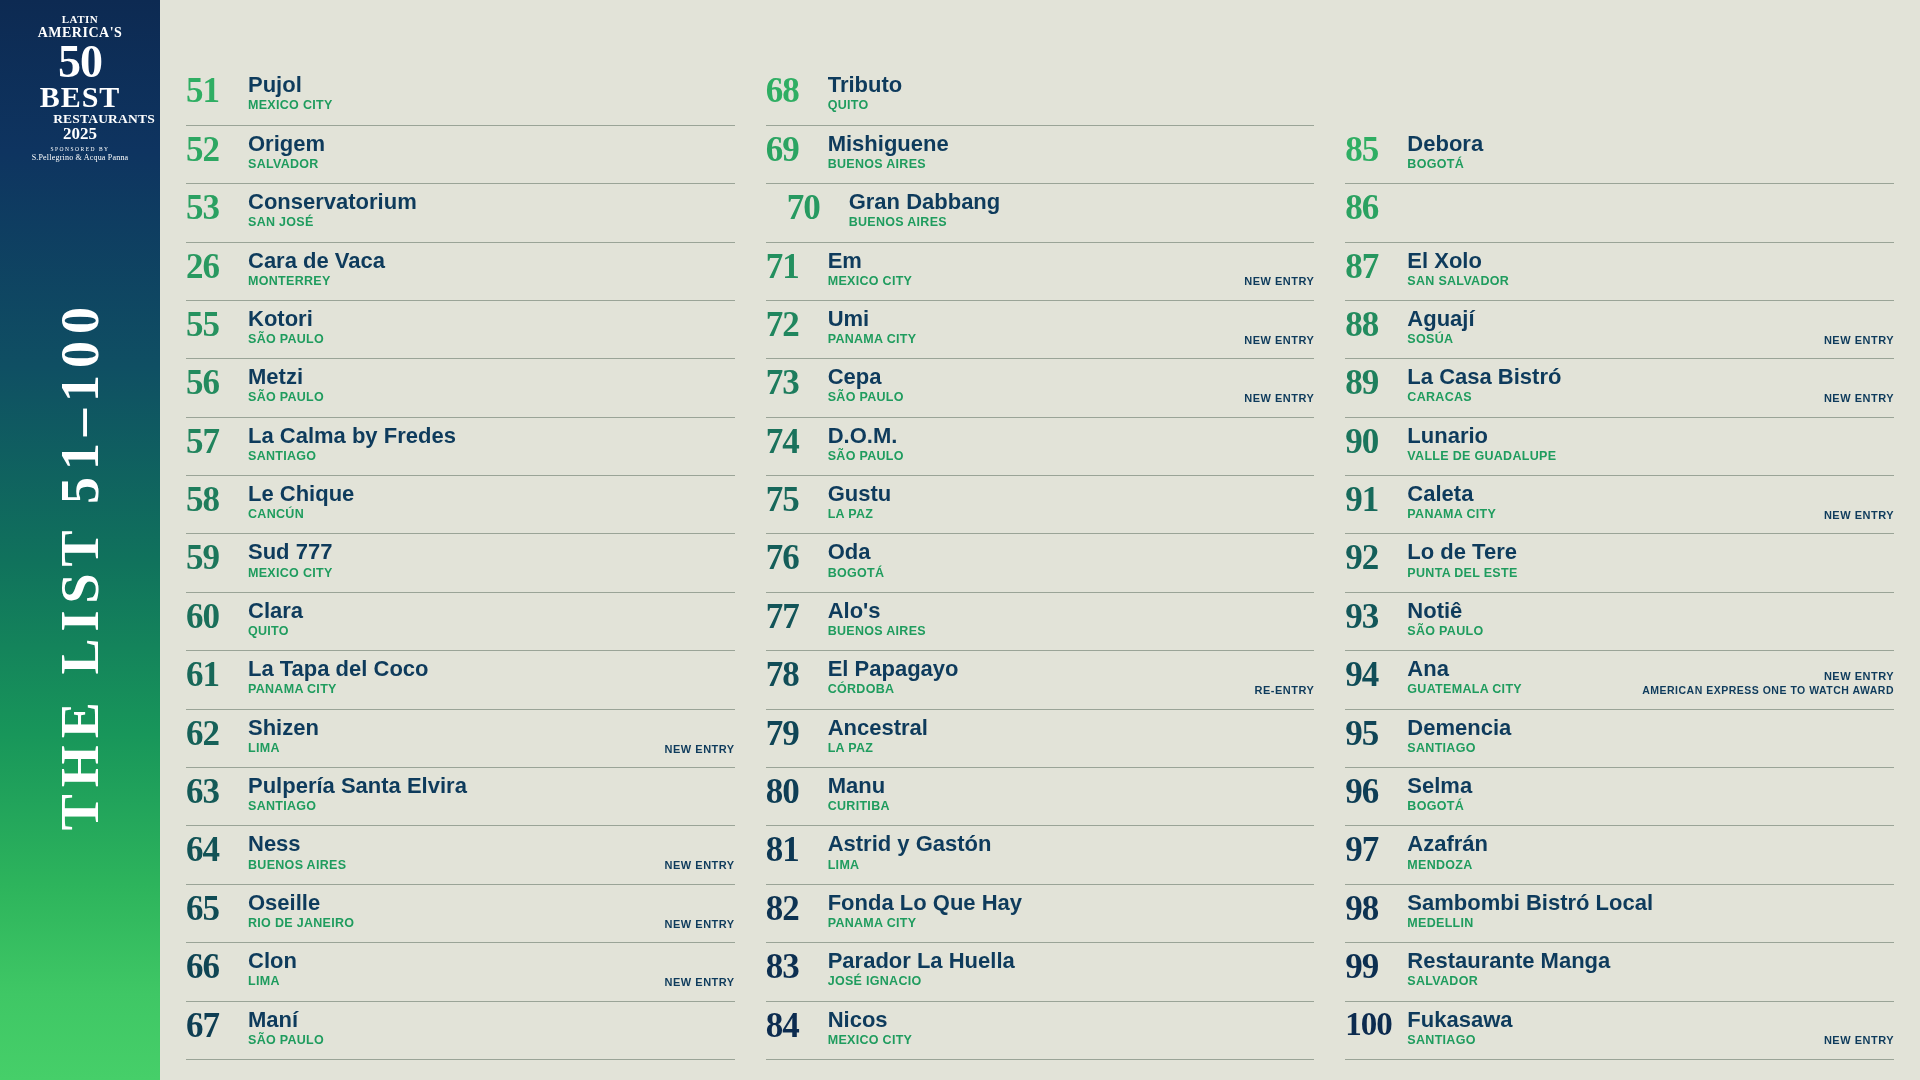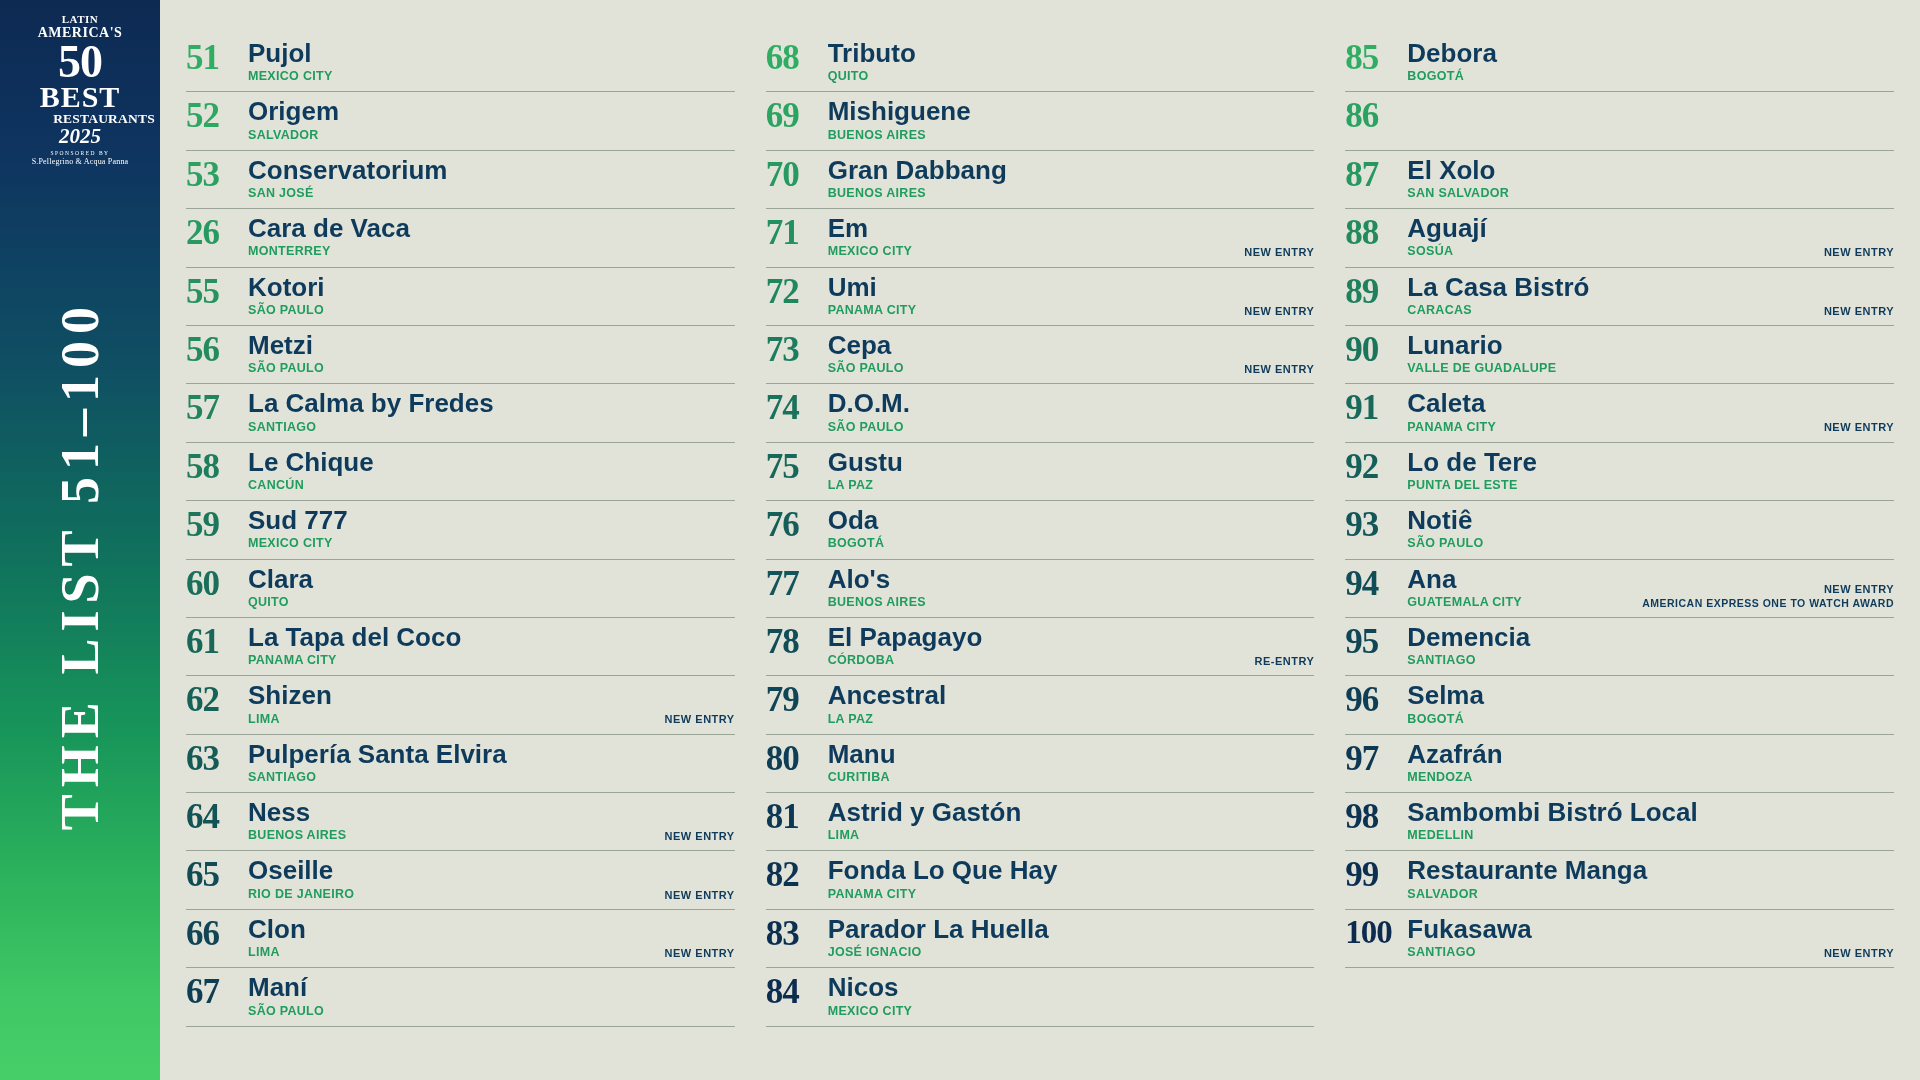--- a/index.html
+++ b/index.html
@@ -75,24 +75,23 @@
     font-family: "Liberation Serif", serif;
     font-weight: 700;
     font-size: 13.5px;
     letter-spacing: 0.2px;
     line-height: 1;
     padding-left: 48px;
   }
   .logo .year {
     font-family: "Liberation Serif", serif;
     font-weight: 700;
-    font-size: 21px;
+    font-size: 17px;
     letter-spacing: 0px;
     line-height: 1.05;
-    font-style: italic;
   }
   .logo .sponsor-by {
     font-family: "Liberation Serif", serif;
     font-size: 5.5px;
     letter-spacing: 1.5px;
     text-transform: uppercase;
     margin-top: 4px;
   }
   .logo .sponsor {
     font-family: "Liberation Serif", serif;
@@ -119,20 +118,21 @@
     letter-spacing: 7px;
     white-space: nowrap;
   }
 
   
   .content {
     flex: 1 1 auto;
     padding: 34px 26px 20px 26px;
     display: flex;
     gap: 31px;
+    align-items: flex-end;
   }
   .col {
     flex: 1 1 0;
     display: flex;
     flex-direction: column;
   }
   .entry {
     display: flex;
     align-items: flex-start;
     border-bottom: 1px solid #9aa497;
@@ -153,21 +153,21 @@
   .rank.wide { font-size: 33px; }
   .body {
     flex: 1 1 auto;
     min-width: 0;
     padding-top: 6px;
     position: relative;
   }
   .nm {
     font-family: "Liberation Sans", sans-serif;
     font-weight: 700;
-    font-size: 26px;
+    font-size: 22px;
     line-height: 1.05;
     color: #0e3b5c;
     white-space: nowrap;
   }
   .loc {
     font-family: "Liberation Sans", sans-serif;
     font-weight: 700;
     font-size: 12.5px;
     letter-spacing: 0.3px;
     line-height: 1.1;
@@ -361,21 +361,21 @@
           </div>
         </div>
         <div class="entry">
           <div class="rank" style="color: rgb(43, 164, 98);">69</div>
           <div class="body">
             <div class="nm">Mishiguene</div>
             <div class="loc">BUENOS AIRES</div>
           </div>
         </div>
         <div class="entry">
-          <div class="rank" style="color: rgb(39, 154, 97);">70</div>
+          <div class="rank" style="color: rgb(39, 154, 97); margin-left: 21px;">70</div>
           <div class="body">
             <div class="nm">Gran Dabbang</div>
             <div class="loc">BUENOS AIRES</div>
           </div>
         </div>
         <div class="entry">
           <div class="rank" style="color: rgb(35, 144, 95);">71</div>
           <div class="body">
             <div class="nm">Em</div>
             <div class="loc">MEXICO CITY</div>

